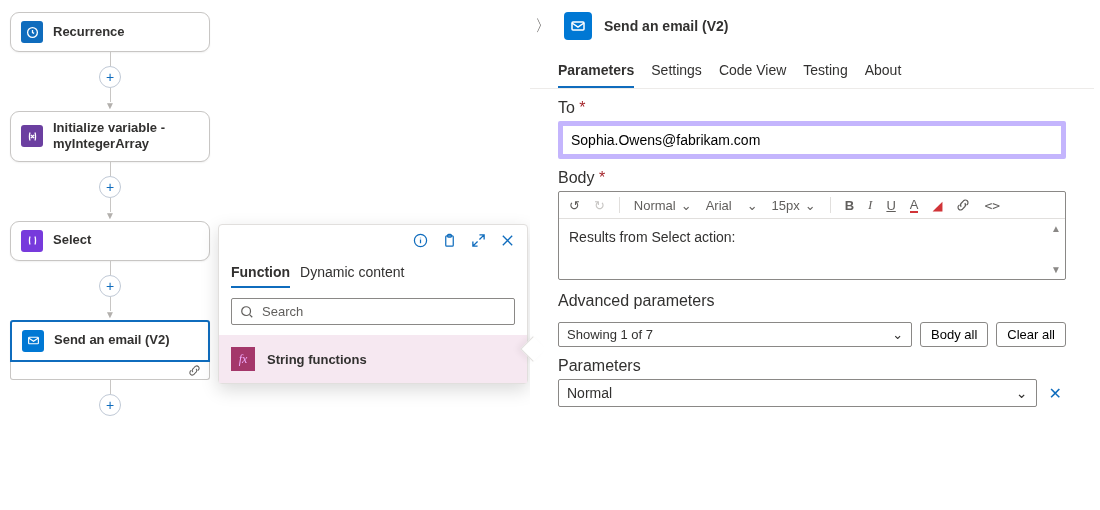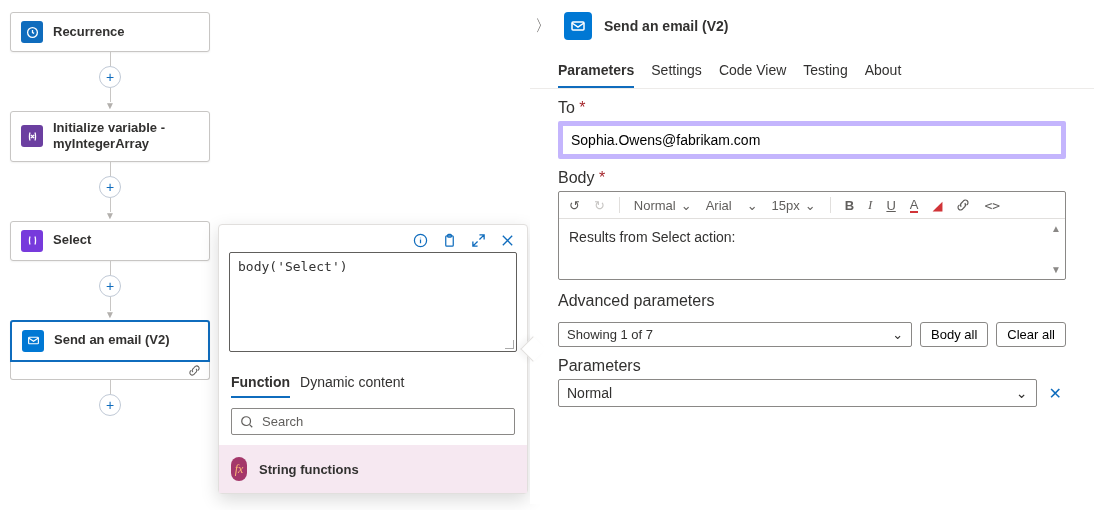--- a/index.html
+++ b/index.html
@@ -1,18 +1,18 @@
 <!DOCTYPE html>
 <html><head>
 <meta charset="utf-8">
 <style>
   * { box-sizing: border-box; font-family: "Segoe UI", Arial, sans-serif; }
   body { margin: 0; width: 1100px; height: 510px; background: #fff; position: relative; font-size: 13px; color: #323130; }
   .canvas { position: absolute; left: 10px; top: 12px; width: 200px; }
-  .flow-card { border: 1px solid #c8c6c4; border-radius: 3px; background: #fff; padding: 8px 10px; display: flex; align-items: center; gap: 10px; box-shadow: 0 1px 2px rgba(0,0,0,0.06); }
+  .flow-card { border: 1px solid #c8c6c4; border-radius: 9px; background: #fff; padding: 8px 10px; display: flex; align-items: center; gap: 10px; box-shadow: 0 1px 2px rgba(0,0,0,0.06); }
   .flow-card .ic { width: 22px; height: 22px; border-radius: 3px; display: flex; align-items: center; justify-content: center; color: #fff; flex-shrink: 0; }
   .ic-blue { background: #0f6cbd; }
   .ic-purple { background: #6b3fa0; }
   .ic-purple2 { background: #773adc; }
   .ic-obg { background: #0078d4; }
   .flow-card .lbl { font-weight: 600; line-height: 1.25; }
   .flow-card.selected { border: 2px solid #0f6cbd; }
   .below-card { height: 18px; background: #fff; border: 1px solid #c8c6c4; border-top: 0; border-radius: 0 0 3px 3px; display: flex; justify-content: flex-end; align-items: center; padding: 0 8px; }
   .link-arrow { display: flex; flex-direction: column; align-items: center; }
   .link-line { width: 1px; height: 14px; background: #c8c6c4; }
@@ -22,21 +22,21 @@
   .popover { position: absolute; left: 218px; top: 224px; width: 310px; border: 1px solid #e1dfdd; border-radius: 4px; background: #fff; box-shadow: 0 6px 18px rgba(0,0,0,0.15); }
   .popover-toolbar { display: flex; justify-content: flex-end; gap: 14px; padding: 8px 12px 4px; color: #0f6cbd; }
   .pt-btn { cursor: pointer; }
   .expr-box { margin: 0 10px 10px; height: 100px; border: 1px solid #605e5c; border-radius: 2px; padding: 6px 8px; font-family: Consolas, monospace; font-size: 13px; color: #333; position: relative; resize: none; overflow: auto; }
   .expr-box::after { content:""; position:absolute; right:2px; bottom:2px; width:8px; height:8px; border-right:1px solid #aaa; border-bottom:1px solid #aaa; }
   .tabs { display: flex; gap: 10px; padding: 6px 12px 0; }
   .tab { padding: 6px 0; font-size: 14px; color: #323130; border-bottom: 2px solid transparent; cursor:pointer; }
   .tab.active { font-weight: 600; border-bottom-color: #0f6cbd; }
   .search { margin: 10px 12px; display: flex; align-items: center; gap: 8px; border: 1px solid #8a8886; border-radius: 2px; padding: 5px 8px; color: #605e5c; }
   .cat-row { display: flex; align-items: center; gap: 12px; padding: 12px 12px; background: #f6e8f1; cursor:pointer; }
-  .cat-ic { width: 16px; height: 24px; border-radius: 11px; background: #a4376a; color: #fdba74; display: flex; align-items: center; justify-content: center; font-style: italic; font-family: "Segoe UI", serif; font-size: 12px; }
+  .cat-ic { width: 24px; height: 24px; border-radius: 0; background: #a4376a; color: #f0abfc; display: flex; align-items: center; justify-content: center; font-style: italic; font-family: "Segoe UI", serif; font-size: 12px; }
   .cat-lbl { font-weight: 600; }
 
   .pointer { position:absolute; left:524px; top:340px; width:18px; height:18px; border:1px solid #e1dfdd; border-bottom:0; border-right:0; background:#fff; transform: rotate(-45deg); box-shadow:-3px -3px 6px rgba(0,0,0,0.05); z-index:5; }
 
   .panel { position: absolute; left: 530px; top: 6px; width: 564px; height: 498px; background: #fff; }
   .panel-head { display: flex; align-items: center; gap: 12px; padding: 6px 4px 10px; }
   .collapse { width: 18px; text-align: center; color: #605e5c; cursor:pointer; font-size: 16px; }
   .panel-ic { width: 28px; height: 28px; border-radius: 4px; background: #0078d4; display:flex; align-items:center; justify-content:center; }
   .panel-title { font-weight: 700; font-size: 14px; }
   .panel-tabs { display: flex; gap: 17px; padding: 4px 28px 0; border-bottom: 1px solid #edebe9; }
@@ -147,21 +147,20 @@
         <svg width="15" height="15" viewBox="0 0 16 16" fill="none" stroke="#0f6cbd" stroke-width="1.4">
           <path d="M9 2h5v5M7 14H2V9M14 2l-5 5M2 14l5-5"></path>
         </svg>
       </span>
     <span class="pt-btn">
         <svg width="15" height="15" viewBox="0 0 16 16" fill="none" stroke="#0f6cbd" stroke-width="1.4">
           <path d="M3 3l10 10M13 3L3 13"></path>
         </svg>
       </span>
   </div>
-  <div class="expr-box">body('Select')</div>
   <div class="tabs">
     <div class="tab active">Function</div>
     <div class="tab">Dynamic content</div>
   </div>
   <div class="search">
     <svg width="14" height="14" viewBox="0 0 16 16" fill="none" stroke="#605e5c" stroke-width="1.4">
         <circle cx="7" cy="7" r="5"></circle>
         <path d="M11 11l3 3"></path>
       </svg>
     <span style="color:#605e5c;">Search</span>

